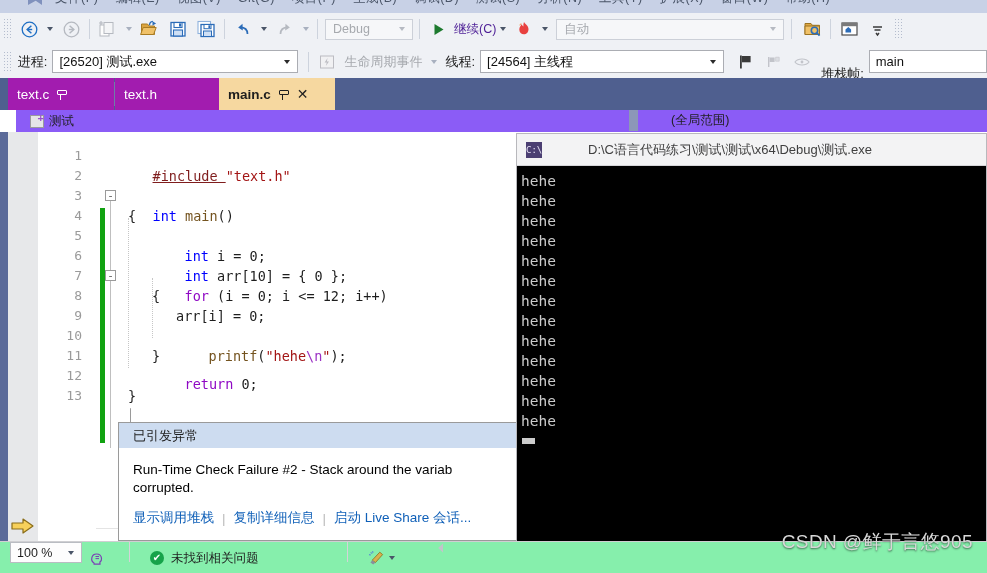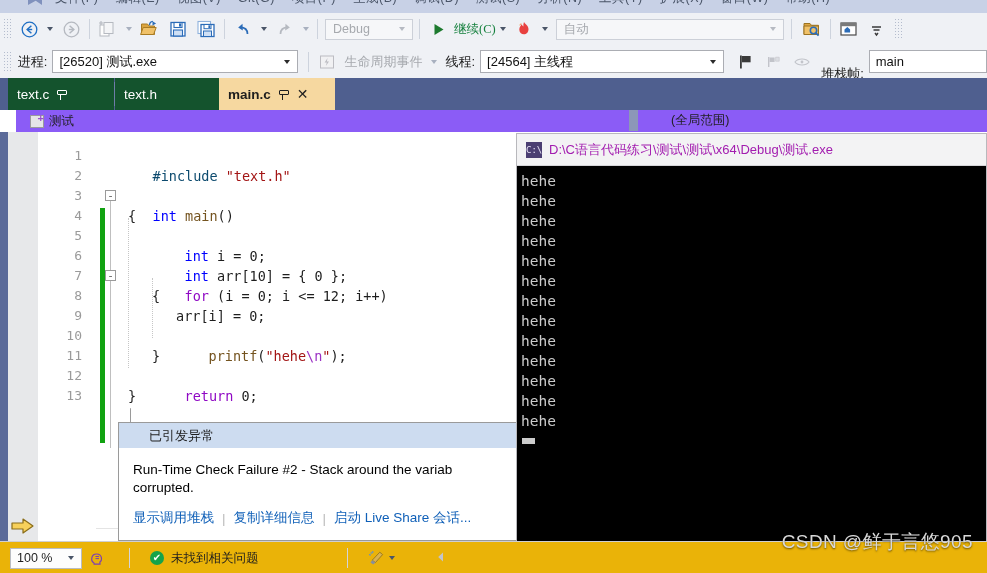--- a/index.html
+++ b/index.html
@@ -39,21 +39,21 @@
   .caret{width:0;height:0;border-left:3.5px solid transparent;
     border-right:3.5px solid transparent;border-top:4px solid #4a5568;
     margin:0 4px;}
   .caret.dim{border-top-color:#a8b0bf;}
   .combo{
     height:21px;border:1px solid #ccd0d8;background:#f6f7f9;
     display:flex;align-items:center;justify-content:space-between;
     color:#a6a9ae;font-size:12.5px;padding:0 3px 0 7px;box-sizing:border-box;
   }
   .combo .caret{border-top-color:#b6bac2;}
-  .tb-label{font-size:12.5px;color:#15803d;margin-left:2px;font-family:Liberation Serif, serif;}
+  .tb-label{font-size:12.5px;color:#4c1d95;margin-left:2px;}
   
   #toolbar-debug{
     position:absolute;left:0;top:45px;width:987px;height:33px;
     background:#eff1f5;border-bottom:1px solid #c5cbd6;
     display:flex;align-items:center;
   }
   .fld-label{font-size:13px;color:#1e1e1e;margin:0 5px 0 3px;white-space:nowrap;}
   .fld-label.dim{color:#a6a9ae;}
   .dropdown{
     height:23px;border:1px solid #abadb3;background:#ffffff;
@@ -69,21 +69,21 @@
   
   #tabs-band{
     position:absolute;left:0;top:78px;width:987px;height:32px;
     background:#4f5f8f;
   }
   .tab{
     position:absolute;top:0;height:32px;display:flex;align-items:center;
     padding:0 9px;box-sizing:border-box;color:#ffffff;font-size:13.5px;
     white-space:nowrap;
   }
-  .tab.inactive{background:#14532d;}
+  .tab.inactive{background:#a21caf;}
   .tab.inactive + .tab-divider{background:#6f7da8;}
   .tab-divider{position:absolute;top:4px;width:1px;height:24px;background:#6f7da8;}
   .tab.active{background:#f6d8a0;color:#1e1e1e;font-weight:bold;}
   .pin{width:11px;height:11px;margin-left:7px;position:relative;flex:none;}
   .pin::before{content:"";position:absolute;left:1px;top:1px;width:8px;height:3px;
     border:1px solid currentColor;border-radius:1px;}
   .pin::after{content:"";position:absolute;left:4px;top:5px;width:1px;height:6px;
     background:currentColor;}
   .tabclose{margin-left:8px;font-size:14px;line-height:1;}
   
@@ -119,21 +119,21 @@
   .codeline{
     position:absolute;left:96px;height:20px;line-height:20px;white-space:pre;
     font-family:"DejaVu Sans Mono","Liberation Mono",monospace;font-size:13.5px;
     color:#1e1e1e;
   }
   .k-blue{color:#0000ff;}
   .k-purple{color:#8f08c4;}
   .k-str{color:#a31515;}
   .k-esc{color:#9b30c4;}
   .k-fn{color:#74531f;}
-  .k-prep{color:#0c4a6e;}
+  .k-prep{color:#7f1d1d;text-decoration:underline;}
   #change-bar{position:absolute;left:100px;top:76px;width:5px;height:235px;background:#11a211;}
   .collapse{
     position:absolute;width:11px;height:11px;border:1px solid #9a9a9a;background:#fff;
     box-sizing:border-box;text-align:center;line-height:9px;font-size:11px;color:#606060;
     font-family:"DejaVu Sans Mono",monospace;
   }
   .guide{position:absolute;width:0;border-left:1px dotted #c6c6c6;}
   .guide.solid{border-left:1px solid #bfbfbf;}
   #curline{position:absolute;left:96px;top:396px;width:891px;height:20px;
     border-top:1px solid #e4e4e4;border-bottom:1px solid #e4e4e4;box-sizing:border-box;}
@@ -150,56 +150,56 @@
     position:absolute;left:118px;top:422px;width:402px;height:119px;
     background:#ffffff;border:1px solid #9a9a9a;box-sizing:border-box;
   }
   #exc-tail{
     position:absolute;left:130px;top:408px;width:30px;height:15px;
     background:#ffffff;border-left:1px solid #9a9a9a;border-right:1px solid #9a9a9a;
     clip-path:polygon(0 0,100% 100%,0 100%);
   }
   #exc-header{
     height:25px;background:#cddcf0;display:flex;align-items:center;
-    padding-left:30px;box-sizing:border-box;font-size:13px;color:#1e1e1e;
+    padding-left:14px;box-sizing:border-box;font-size:13px;color:#1e1e1e;
   }
   #exc-body{padding:13px 0 0 14px;font-size:13.5px;color:#000000;line-height:18px;}
   #exc-links{margin-top:12px;padding-left:14px;display:flex;align-items:center;
     font-size:13.5px;color:#1060b8;white-space:nowrap;}
   #exc-links .lnk{cursor:pointer;}
   #exc-links .bar{color:#b9b9b9;margin:0 8px;}
   
   #console-win{
     position:absolute;left:516px;top:133px;width:471px;height:440px;
     border:1px solid #b8b8bc;box-sizing:border-box;background:#000000;
   }
   #console-title{
     height:32px;background:#f3f3f4;display:flex;align-items:center;
     padding-left:9px;box-sizing:border-box;border-bottom:1px solid #d5d5d8;
   }
   #console-icon{
     width:16px;height:16px;background:#4b3f72;margin-right:7px;flex:none;
     color:#e7e2f5;font-family:"DejaVu Sans Mono",monospace;font-size:9px;
     line-height:16px;text-align:center;box-sizing:border-box;
   }
-  #console-title .path{font-size:13px;color:#a21caf;white-space:nowrap;}
+  #console-title .path{font-size:13px;color:#404040;white-space:nowrap;margin-left:39px;}
   #console-body{
     position:absolute;left:0;top:33px;width:469px;height:405px;background:#000000;
     overflow:hidden;padding:4px 0 0 4px;box-sizing:border-box;
   }
   .outline{
     font-family:"DejaVu Sans Mono","Liberation Mono",monospace;
     font-size:14.5px;color:#cccccc;height:20px;line-height:20px;white-space:pre;
   }
   #console-cursor{width:13px;height:6px;background:#cccccc;margin-top:7px;margin-left:1px;}
   #console-scroll-left{position:absolute;left:0;top:33px;width:3px;height:405px;background:#2f2f2f;}
   
   #status-bar{
     position:absolute;left:0;top:541px;width:987px;height:32px;
-    background:#eab308;border-top:1px solid #cfcfd2;display:flex;align-items:center;
+    background:#86efac;border-top:1px solid #cfcfd2;display:flex;
   }
   #zoom-combo{
     margin-left:10px;width:72px;height:21px;border:1px solid #b9bcc2;background:#fdfdfd;
     display:flex;align-items:center;justify-content:space-between;
     padding:0 3px 0 6px;box-sizing:border-box;font-size:12.5px;color:#1e1e1e;
   }
   .st-sep{width:1px;height:20px;background:#d4d4d8;margin:0 10px;}
   .ok-circle{
     width:14px;height:14px;border-radius:50%;background:#16a34a;color:#fff;
     font-size:10px;line-height:14px;text-align:center;margin-right:7px;flex:none;
@@ -473,21 +473,21 @@
   </div>
   <div class="codeline" style="top:134px;left:152px;">
     <span class="k-purple">for </span><span>(i = 0; i &lt;= 12; i++)</span>
   </div>
   <div class="codeline" style="top:154px;left:152px;"><span>{</span></div>
   <div class="codeline" style="top:174px;left:176px;"><span>arr[i] = 0;</span></div>
   <div class="codeline" style="top:194px;left:176px;">
     <span class="k-fn">printf</span><span>(</span><span class="k-str">"hehe</span><span class="k-esc">\n</span><span class="k-str">"</span><span>);</span>
   </div>
   <div class="codeline" style="top:214px;left:152px;"><span>}</span></div>
-  <div class="codeline" style="top:234px;left:152px;">
+  <div class="codeline" style="top:222px;left:152px;">
     <span class="k-purple">return </span><span>0;</span>
   </div>
   <div class="codeline" style="top:254px;left:128px;"><span>}</span></div>
 
   <svg id="exec-arrow" viewBox="0 0 24 18">
     <path d="M1 6 h11 V2 l10 7 l-10 7 v-4 H1 z" fill="#f7d05a" stroke="#8a6d1a" stroke-width="1.2" stroke-linejoin="round"></path>
   </svg>
 
   <div class="err-dot">✕</div>
 </div>

